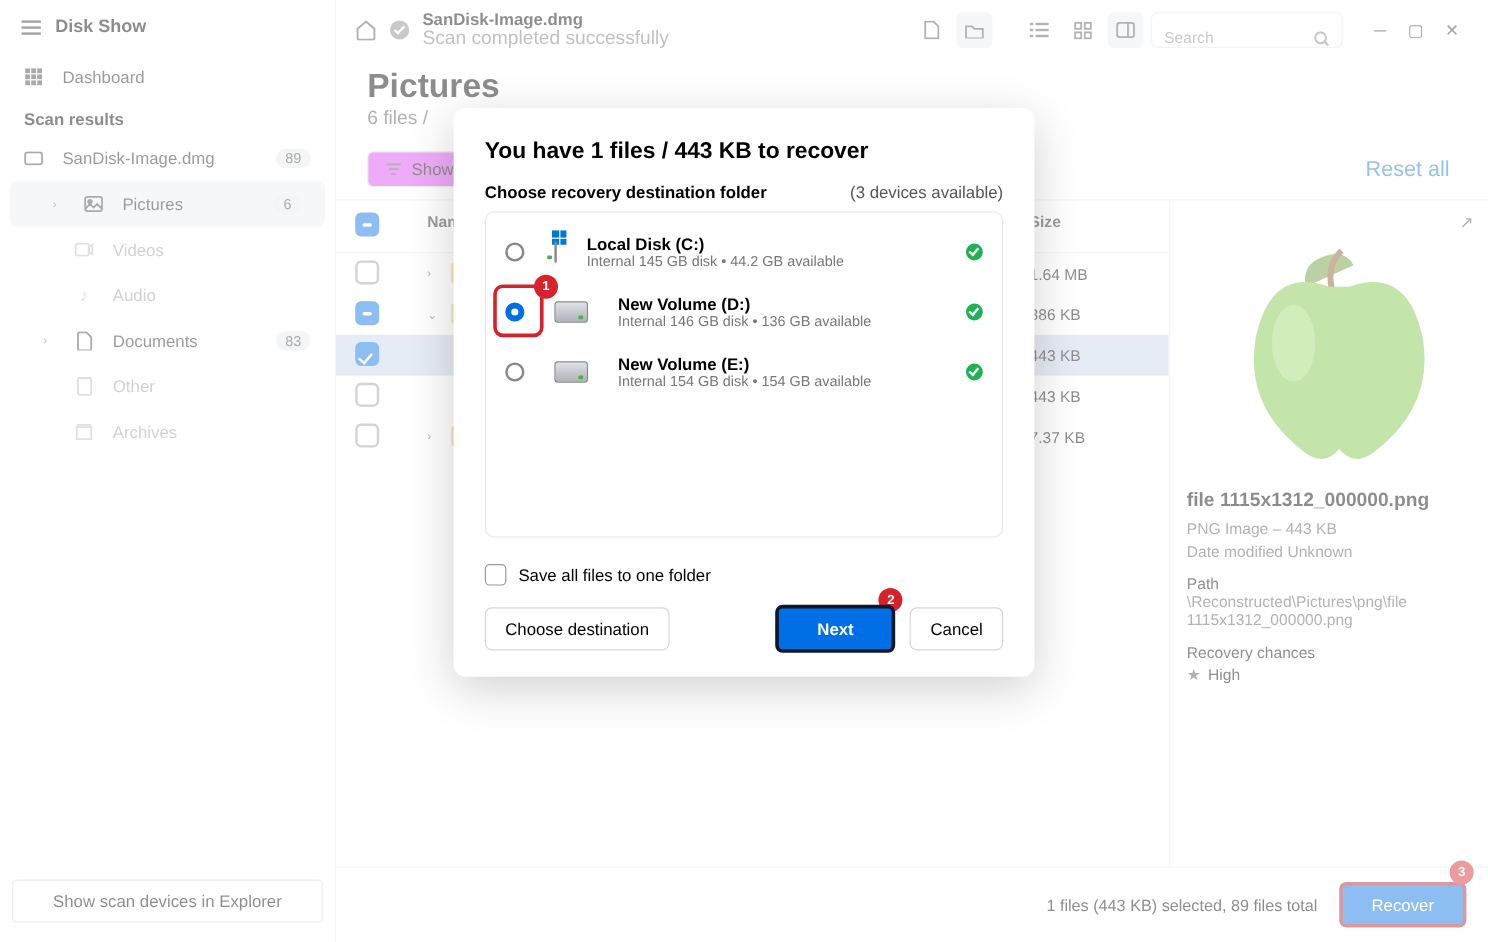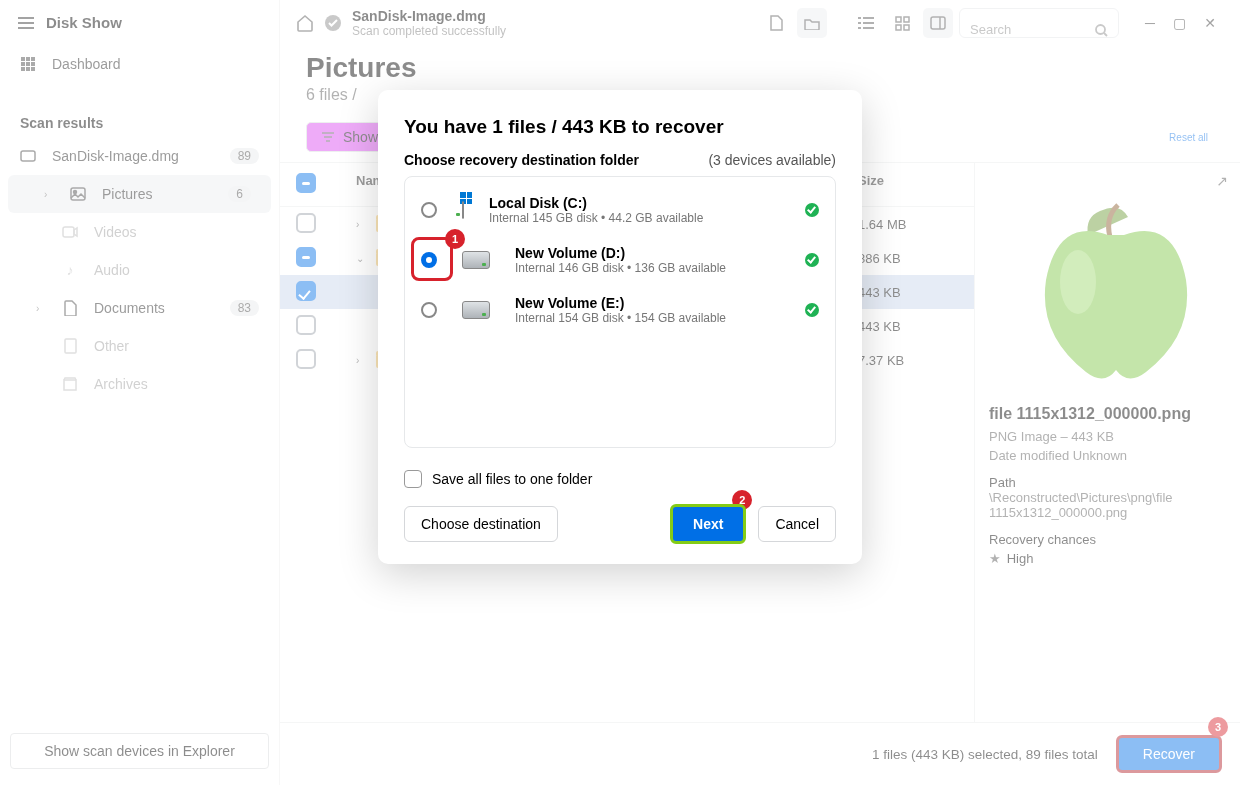--- a/index.html
+++ b/index.html
@@ -9,51 +9,51 @@
 .app { display: flex; height: 100%; }
 .sidebar { width: 280px; background: #fff; border-right: 1px solid #eee; display: flex; flex-direction: column; }
 .main { flex: 1; display: flex; flex-direction: column; background: #fff; }
 
 .sb-header { display: flex; align-items: center; gap: 12px; padding: 14px 18px; font-weight: 600; font-size: 15px; }
 .hamburger { width: 16px; height: 12px; position: relative; cursor: pointer; }
 .hamburger span { position: absolute; left: 0; right: 0; height: 2px; background: #333; }
 .hamburger span:nth-child(1){top:0} .hamburger span:nth-child(2){top:5px} .hamburger span:nth-child(3){top:10px}
 
 .sb-item { display: flex; align-items: center; gap: 16px; padding: 11px 20px; color: #222; cursor: pointer; }
-.sb-section-title { padding: 8px 20px 6px; font-weight: 600; font-size: 14px; color: #000; margin-top: 24px; }
+.sb-section-title { padding: 8px 20px 6px; font-weight: 600; font-size: 14px; color: #000; }
 .sb-item .ic { width: 16px; height: 16px; display: inline-flex; align-items: center; justify-content: center; color: #444; }
 .sb-item.active { background: #eceef0; border-radius: 6px; margin: 0 8px; padding-left: 12px; }
 .sb-item .chev { width: 10px; color: #777; font-size: 10px; }
 .sb-item.indent { padding-left: 36px; }
 .badge { margin-left: auto; background: #e6e8ea; border-radius: 10px; padding: 1px 8px; font-size: 12px; color: #444; }
 .sb-bottom { margin-top: auto; padding: 16px 10px; }
 .explorer-btn { width: 100%; border: 1px solid #d5d7da; background: #fff; border-radius: 4px; padding: 9px; font-size: 14px; cursor: pointer; }
 
 
 .topbar { display: flex; align-items: center; padding: 8px 16px 6px 16px; gap: 10px; border-bottom: 0; }
 .topbar .title-block { display: flex; flex-direction: column; }
 .topbar .fname { font-weight: 600; font-size: 14px; }
-.topbar .status { font-size: 12px; color: #777; }
+.topbar .status { font-size: 16px; color: #777; }
 .topbar .ticon { width: 18px; height: 18px; color: #444; display:flex; align-items:center; justify-content:center;}
 .tool-group { display: flex; gap: 6px; margin-left: auto; align-items: center; }
 .tool-btn { width: 30px; height: 30px; display: flex; align-items: center; justify-content: center; border-radius: 5px; color: #555; cursor: pointer; }
 .tool-btn.active { background: #eceef0; }
 .search-box { width: 160px; height: 30px; border: 1px solid #e2e4e7; border-radius: 6px; display: flex; align-items: flex-end; padding: 0 10px; color: #888; font-size: 13px; }
 .win-controls { display: flex; gap: 18px; margin-left: 12px; padding: 0 8px; }
 .win-controls span { font-size: 14px; color: #333; cursor: pointer; }
 
 
 .page-head { padding: 8px 26px 0; }
 .page-head h1 { font-size: 28px; font-weight: 600; }
 .page-head .subtitle { font-size: 16px; color: #555; margin-top: 2px; }
 
 
 .filter-bar { display: flex; align-items: center; padding: 18px 26px 10px; gap: 12px; }
 .fbtn { border: 1px solid #d9dbde; background: #d946ef; border-radius: 5px; padding: 6px 14px; font-size: 14px; display: flex; align-items: center; gap: 8px; }
-.link-reset { margin-left: auto; color: #1677e6; font-size: 10px; cursor: pointer; padding-right: 6px; }
+.link-reset { margin-left: auto; color: #1677e6; font-size: 18px; cursor: pointer; padding-right: 6px; }
 
 
 .content { flex: 1; display: flex; border-top: 1px solid #e8eaec; min-height: 0; }
 .file-panel { flex: 1; overflow: auto; }
 .file-header { display: grid; grid-template-columns: 60px 1fr 130px 100px; padding: 10px 16px; border-bottom: 1px solid #e8eaec; font-weight: 600; font-size: 13px; color: #222; }
 .file-row { display: grid; grid-template-columns: 60px 1fr 130px 100px; padding: 6px 16px; align-items: center; font-size: 13px; height: 34px; }
 .file-row.selected { background: #c7d6ec; }
 .chk { width: 20px; height: 20px; border-radius: 5px; border: 2px solid #9aa0a8; display:inline-block; }
 .chk.mixed { background: #006fe6; border-color: #006fe6; position: relative; }
 .chk.mixed::after { content: ""; position: absolute; left: 4px; right: 4px; top: 7px; height: 2.5px; background: #fff; border-radius: 2px; }
@@ -97,21 +97,21 @@
 .check-ok::after { content:""; position:absolute; left:4px; top:2px; width:3px; height:6px; border: solid #fff; border-width:0 2px 2px 0; transform: rotate(40deg); }
 
 .highlight-box { border: 3px solid #d7222c; border-radius: 8px; position: absolute; }
 .num-bubble { width: 20px; height: 20px; background: #d7222c; color: #fff; border-radius: 50%; font-size: 11px; font-weight: 600; display: flex; align-items: center; justify-content: center; position: absolute; }
 
 .save-all-row { display: flex; align-items: center; gap: 10px; margin-bottom: 16px; font-size: 14px; }
 .save-all-row .cbx { width: 18px; height: 18px; border: 1.5px solid #999; border-radius: 4px; }
 
 .modal-btns { display: flex; gap: 12px; align-items: center; }
 .btn-outline { border: 1px solid #d5d7da; background: #fff; border-radius: 6px; padding: 9px 16px; font-size: 14px; cursor: pointer; }
-.btn-next { background: #006fe6; color: #fff; border: 3px solid #84cc16; border-radius: 6px; padding: 9px 20px; font-size: 14px; font-weight: 600; cursor: pointer; margin-left: auto; position: relative; }
+.btn-next { background: #006fe6; color: #fff; border: 3px solid #0f172a; border-radius: 6px; padding: 9px 32px; font-size: 14px; font-weight: 600; cursor: pointer; margin-left: auto; position: relative; }
 
 svg { display: block; }
 </style>
 </head>
 <body>
 
 <div class="app">
 
   <aside class="sidebar">
     <div class="sb-header">

